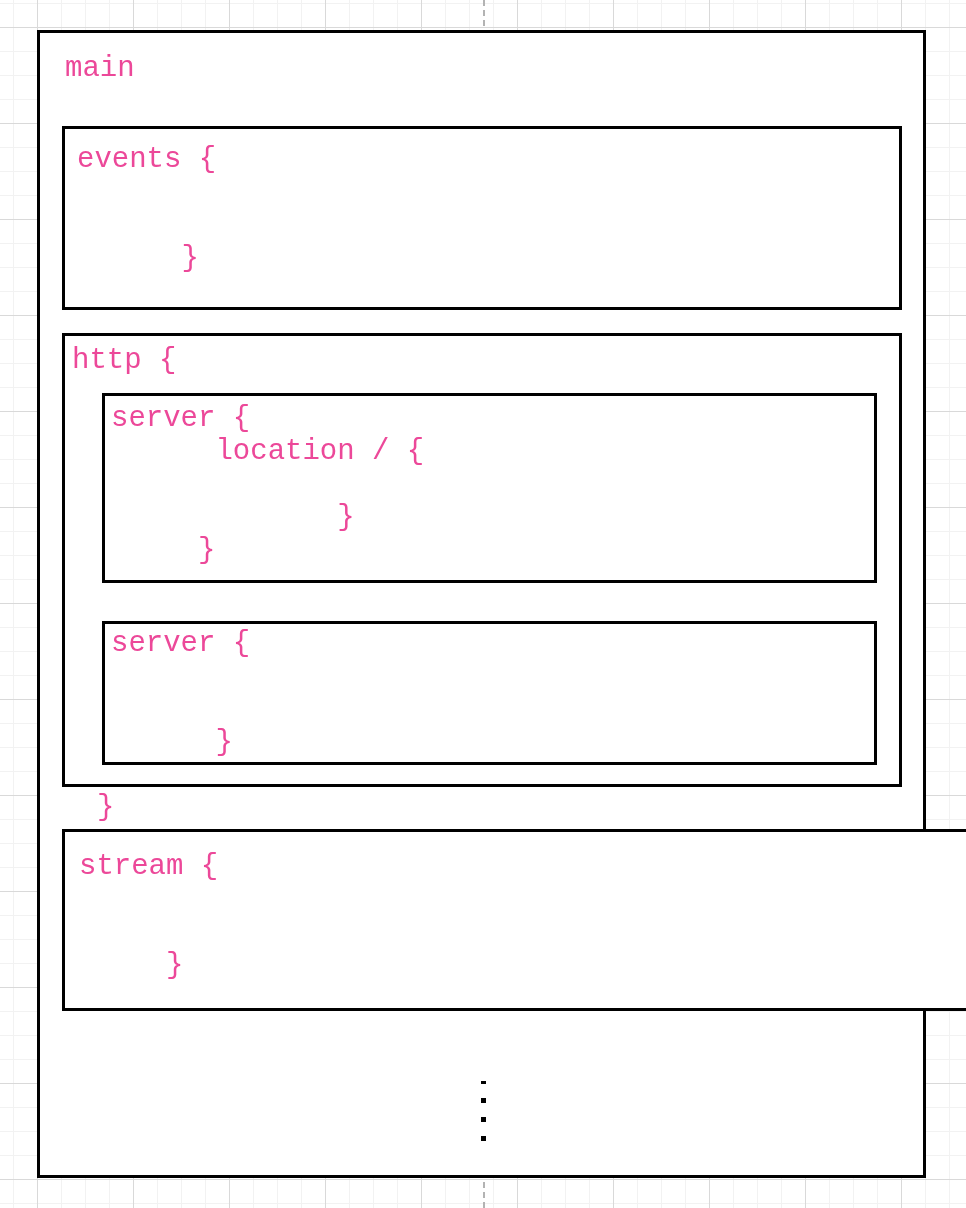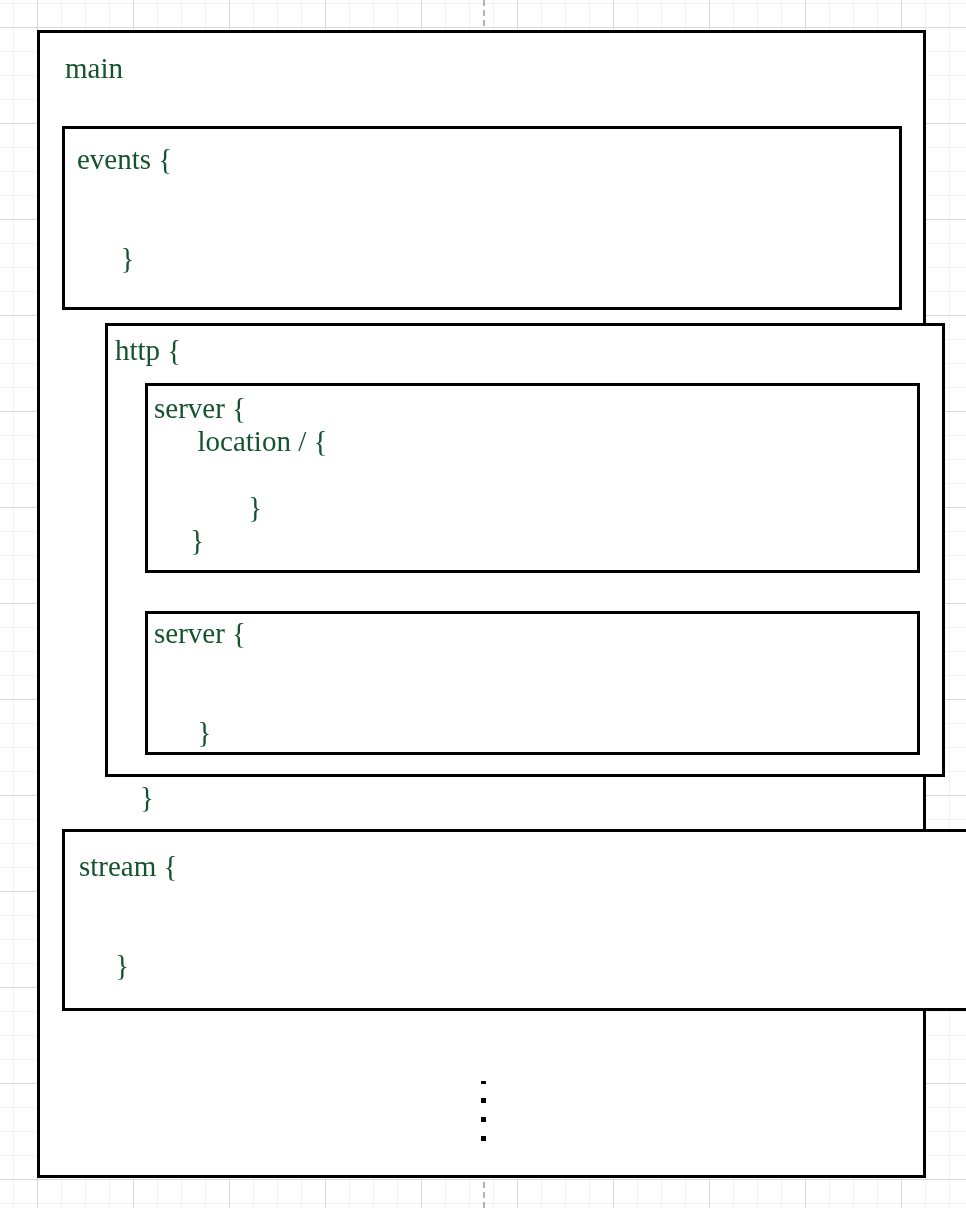--- a/index.html
+++ b/index.html
@@ -39,34 +39,34 @@
   .box {
     position: absolute;
     box-sizing: border-box;
     background: #ffffff;
     border: 3px solid #000000;
   }
 
   .code, .label {
     font-size: 29px;
     line-height: 33px;
-    color: #14532d;
+    color: #ec4899;
     white-space: pre;
     margin: 0;
-    font-family: Liberation Serif, serif;
+    font-family: Liberation Mono, monospace;
   }
 
   .main-box   { left: 37px;  top: 30px;  width: 889px; height: 1148px; z-index: 1; }
 
   .main-label { position: absolute; left: 25px; top: 19px; }
 
   .events-box { left: 22px;  top: 93px;  width: 840px; height: 184px; }
   .events-box .code { padding: 14px 0 0 12px; }
 
-  .http-box   { left: 22px;  top: 290px; width: 840px; height: 454px; margin-left: 43px; }
+  .http-box   { left: 22px;  top: 300px; width: 840px; height: 454px; }
   .http-open  { position: absolute; left: 7px;  top: 8px;   }
   .http-close { position: absolute; left: 32px; top: 455px; }
 
   .server1-box { left: 37px; top: 57px;  width: 775px; height: 190px; }
   .server1-box .code { padding: 6px 0 0 6px; }
 
   .server2-box { left: 37px; top: 285px; width: 775px; height: 144px; }
   .server2-box .code { padding: 3px 0 0 6px; }
 
   .stream-box { left: 22px;  top: 796px; width: 919px; height: 182px; }

